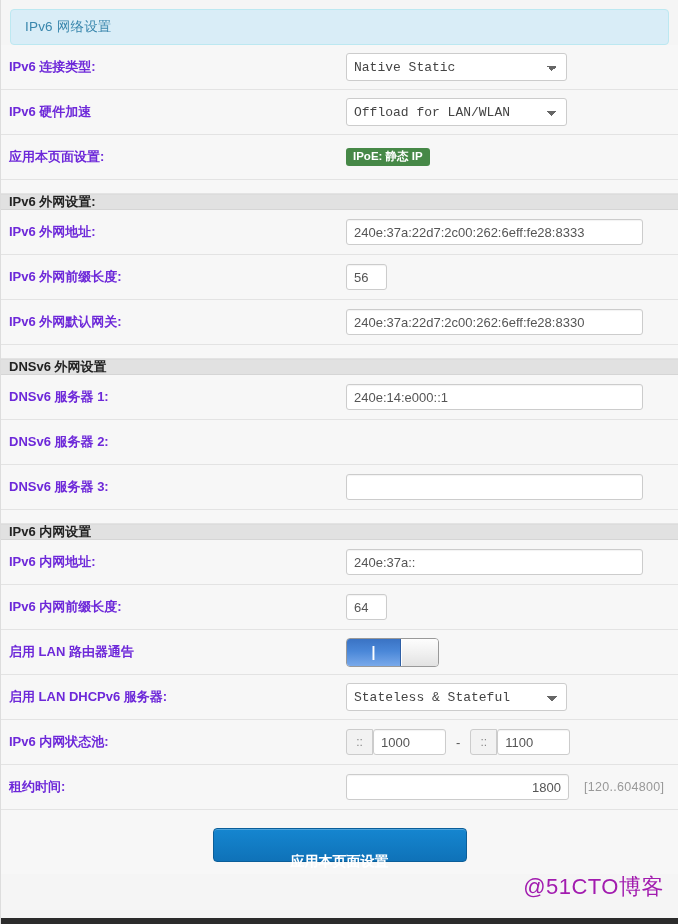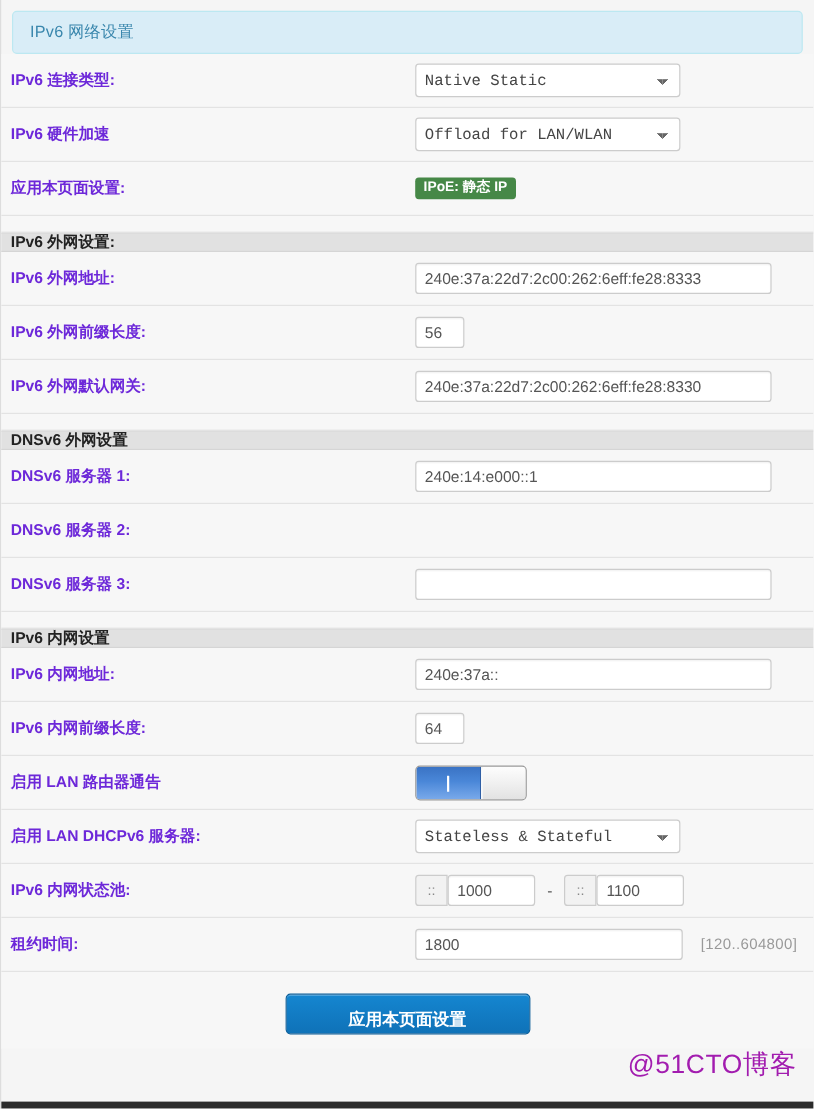--- a/index.html
+++ b/index.html
@@ -104,21 +104,21 @@
     padding: 0 7px;
     border: 1px solid #cccccc;
     border-radius: 3px;
     background: #ffffff;
     box-sizing: border-box;
     box-shadow: inset 0 1px 1px rgba(0,0,0,.05);
     outline: none;
   }
   .inp-wide   { width: 297px; }
   .inp-num    { width: 41px; }
-  .inp-lease  { width: 223px; }
+  .inp-lease  { width: 223px; text-align: right; }
   .inp-pool   { width: 73px; border-top-left-radius:0; border-bottom-left-radius:0; border-left:0; }
 
   select {
     font-family: Liberation Mono, monospace;
     font-size: 13px;
     color: #444444;
     width: 221px;
     height: 28px;
     padding: 2px 24px 2px 7px;
     border: 1px solid #cccccc;
@@ -219,31 +219,31 @@
   .footer {
     height: 64px;
     background: #f7f7f7;
     display: flex;
     justify-content: center;
     align-items: flex-start;
     padding-top: 18px;
     box-sizing: border-box;
   }
   .apply-button {
-    width: 204px;
+    width: 254px;
     height: 34px;
     background: linear-gradient(to bottom, #1586d0 0%, #0f72b8 100%);
     border: 1px solid #0b5e99;
     border-radius: 4px;
     color: #ffffff;
     font-family: "Liberation Sans", "DejaVu Sans", sans-serif;
     font-size: 14px;
     font-weight: bold;
     cursor: pointer;
-    padding: 4px;
+    padding: 16px;
     line-height: 32px;
     box-shadow: inset 0 1px 0 rgba(255,255,255,.25);
   }
 
   .bottom-strip {
     position: absolute;
     left: 0;
     bottom: 0;
     width: 678px;
     height: 6px;

